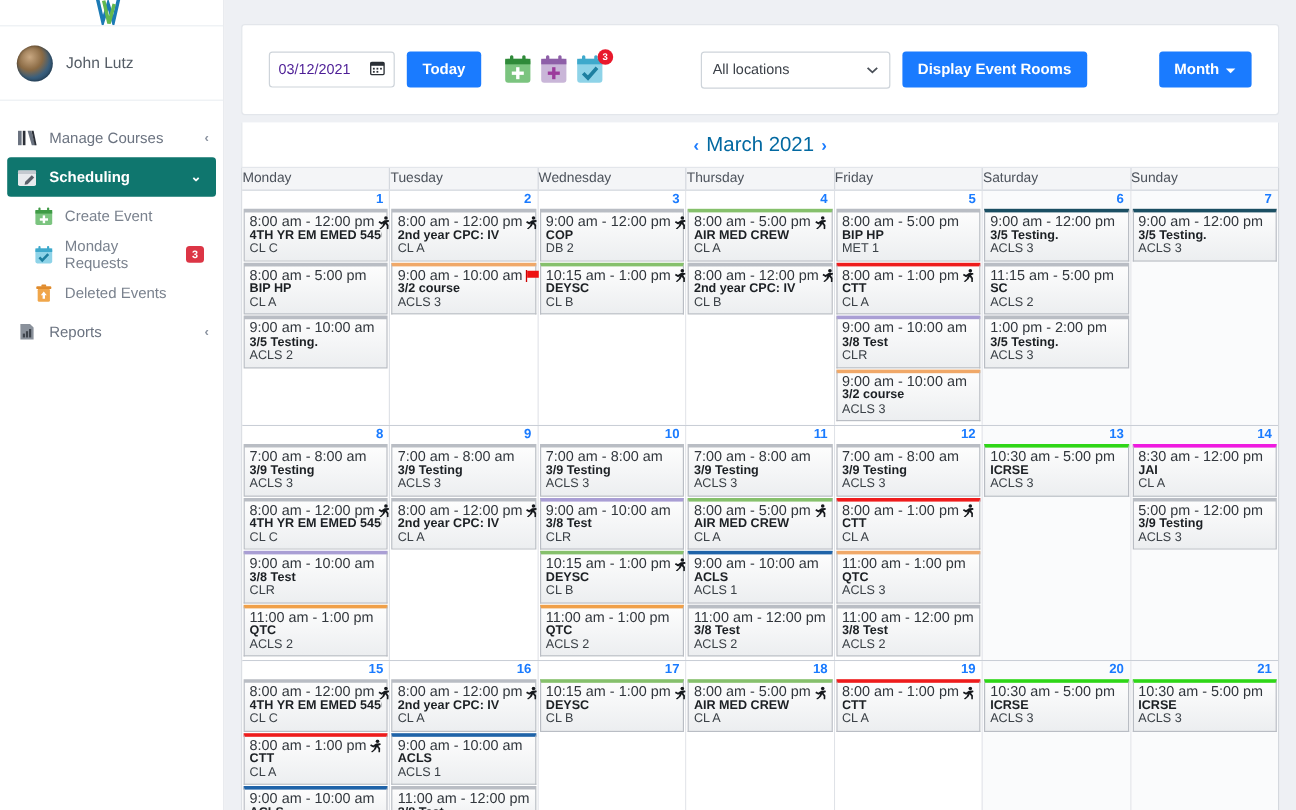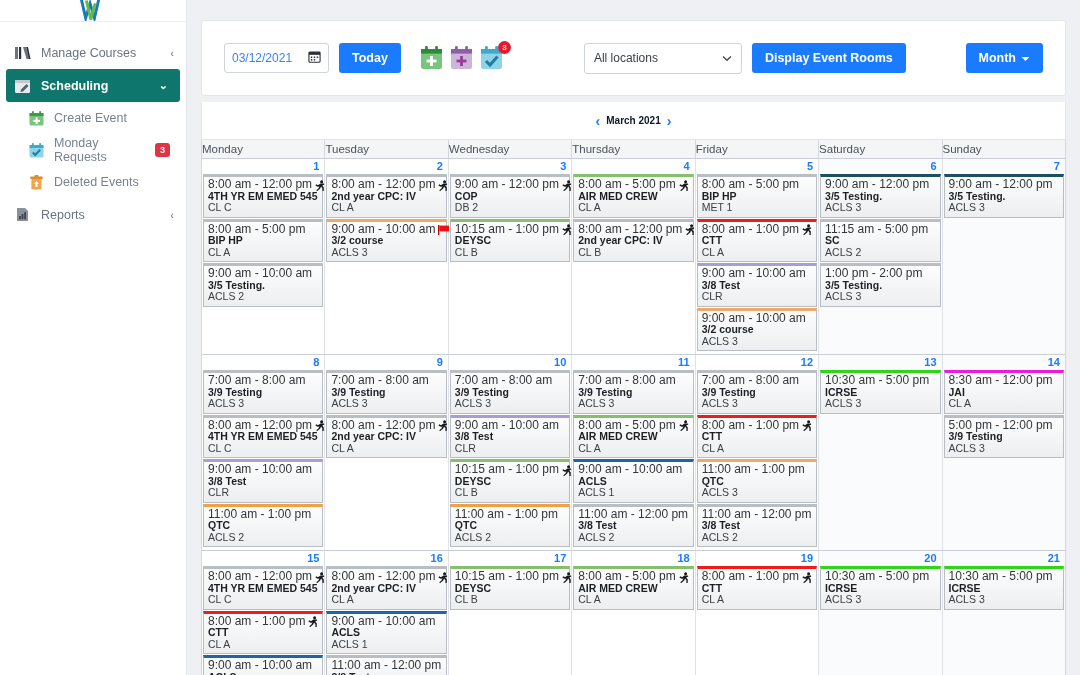--- a/index.html
+++ b/index.html
@@ -67,21 +67,21 @@
   .main-inner { padding: 20px 14px 0 14px; }
 
   .toolbar {
     background: #ffffff; border: 1px solid #e3e6eb; border-radius: 3px;
     height: 76px; display: flex; align-items: center; padding: 0 22px;
     gap: 10px;
   }
   .date-box {
     width: 105px; height: 30px; border: 1px solid #ced4da; border-radius: 3px;
     background: #fff; display: flex; align-items: center; padding: 0 7px;
-    font-size: 12px; color: #3b82f6; justify-content: space-between;
+    font-size: 12px; color: #4c1d95; justify-content: space-between;
   }
   .btn-primary {
     background: #1a7bff; color: #fff; border: none; border-radius: 3px;
     height: 30px; padding: 0 13px; font-size: 12.5px; font-weight: bold;
     cursor: pointer; font-family: "Liberation Sans", sans-serif;
     display:flex; align-items:center; gap:5px;
   }
   .icon-group { display: flex; align-items: center; gap: 5px; margin-left: 8px; position: relative; }
   .cal-icon { width: 25px; height: 27px; position: relative; cursor: pointer; }
   .cal-badge {
@@ -96,21 +96,21 @@
     background: #fff; display: flex; align-items: center; padding: 0 9px;
     font-size: 12px; color: #3b4048; justify-content: space-between; cursor: pointer;
   }
   .flex-grow { flex: 1; }
 
   .month-bar {
     background: #ffffff; border: 1px solid #e3e6eb; border-top: none;
     height: 38px; display: flex; align-items: center; justify-content: center;
     gap: 6px; margin-top: 6px;
   }
-  .month-title { font-size: 10px; font-weight: bold; color: #0f172a; }
+  .month-title { font-size: 17px; font-weight: normal; color: #0369a1; }
   .month-arrow { color: #1a7bff; font-size: 14px; font-weight: bold; cursor: pointer; }
 
   
   .calendar { background: #fff; border: 1px solid #d4d8de; border-top: none; }
   .cal-head { display: flex; background: #f4f5f7; }
   .cal-head .cell {
     flex: 1 1 0; text-align: left; font-size: 11.5px; color: #4c525b;
     padding: 3px 0; border-right: 1px solid #d4d8de;
   }
   .cal-head .cell:last-child { border-right: none; }
@@ -150,20 +150,24 @@
 
     <div class="brand">
       <div class="brand-logo">
         <svg viewBox="0 0 36 30" width="36" height="22" aria-hidden="true">
           <path d="M2 0 L8 26 L14 6 L20 26 L26 0" fill="none" stroke="#1b7ab5" stroke-width="4"></path>
           <path d="M9 2 L15 28 L21 6" fill="none" stroke="#63b84e" stroke-width="4"></path>
         </svg>
       </div>
     </div>
 
+    <div class="user-row">
+      <div class="avatar"></div>
+      <div class="user-name">John Lutz</div>
+    </div>
 
     <div class="nav">
 
 
       <div class="nav-item">
         <span class="ico">
           <svg viewBox="0 0 17 17" width="17" height="17">
               <rect x="1" y="3" width="3" height="12" fill="#6b7380"></rect>
               <rect x="5" y="3" width="2.2" height="12" fill="#2c3038"></rect>
               <path d="M9 3 L12 3 L15.5 15 L12.5 15 Z" fill="#6b7380"></path>

